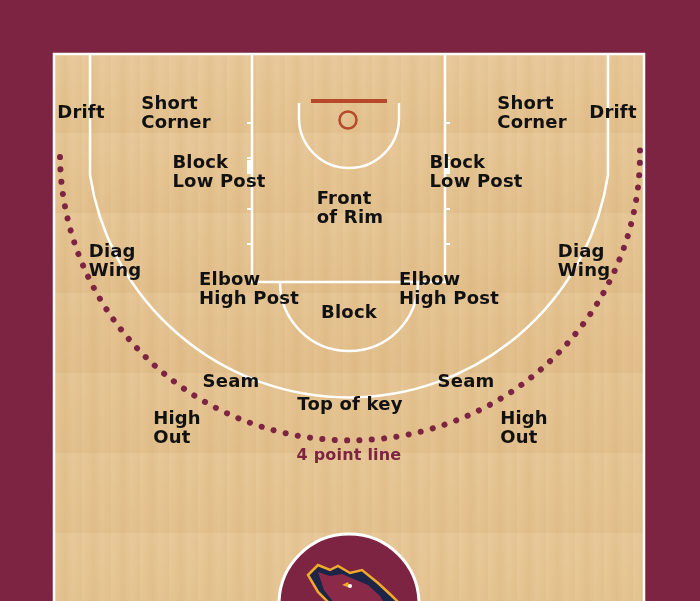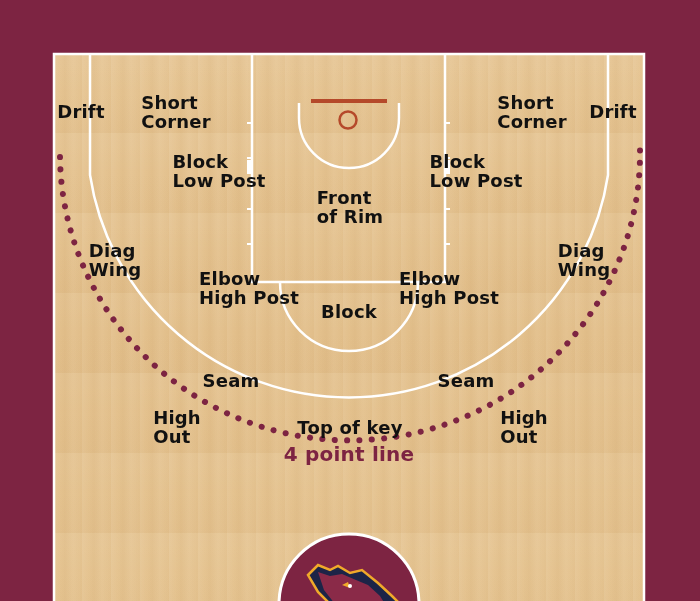--- a/index.html
+++ b/index.html
@@ -24,21 +24,21 @@
       font-size: 18px;
       line-height: 19px;
       color: #111;
       text-align: left;
       white-space: pre;
       transform: translateX(-50%);
       letter-spacing: 0.2px;
     }
     .label.four {
       color: #7d2442;
-      font-size: 20px;
+      font-size: 16px;
       font-weight: bold;
     }
   </style>
 </head>
 <body>
 
 <div class="court"></div>
 
 <svg class="lines" width="700" height="601" viewBox="0 0 700 601">
 
@@ -107,20 +107,20 @@
 <div class="label" style="left:249px; top:269px;">Elbow
 High Post</div>
 <div class="label" style="left:449px; top:269px;">Elbow
 High Post</div>
 
 <div class="label" style="left:349px; top:302px;">Block</div>
 
 <div class="label" style="left:231px; top:371px;">Seam</div>
 <div class="label" style="left:466px; top:371px;">Seam</div>
 
-<div class="label" style="left:350px; top:394px;margin-top:24px;">Top of key</div>
+<div class="label" style="left:350px; top:394px;">Top of key</div>
 
 <div class="label" style="left:177px; top:408px;">High
 Out</div>
 <div class="label" style="left:524px; top:408px;">High
 Out</div>
 
 <div class="label four" style="left:349px; top:445px;">4 point line</div>
 
 </body></html>

